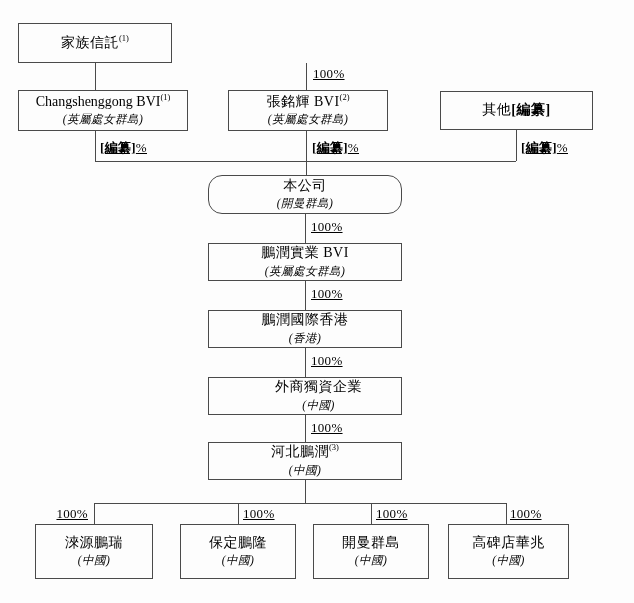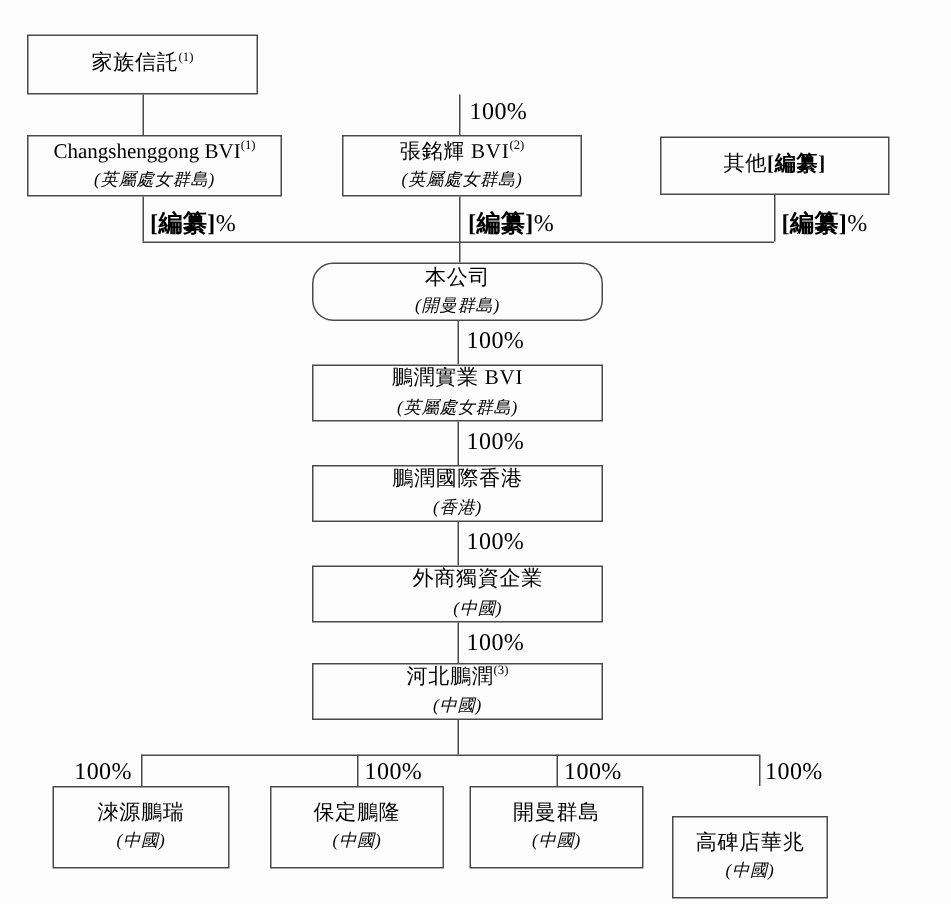--- a/index.html
+++ b/index.html
@@ -19,21 +19,21 @@
     align-items:center;justify-content:center;
     text-align:center;
     box-sizing:border-box;
   }
   .title{font-size:14px;line-height:1.2;letter-spacing:0.5px;white-space:nowrap;}
   .title sup{font-size:8.5px;letter-spacing:0;vertical-align:super;line-height:0;}
   .subtitle{font-size:11.5px;font-style:italic;letter-spacing:0.5px;margin-top:2px;white-space:nowrap;text-align:right;}
   .vline,.hline{position:absolute;background:#4a4a4a;}
   .vline{width:1px;}
   .hline{height:1px;}
-  .pct{position:absolute;font-size:16px;letter-spacing:0.3px;white-space:nowrap;}
+  .pct{position:absolute;font-size:13px;letter-spacing:0.3px;white-space:nowrap;text-decoration:underline;}
   .rb{font-weight:bold;}
 </style>
 </head>
 <body>
 
 <div id="canvas">
 
   <div class="node" style="left:18px;top:23px;width:154px;height:40px;">
     <div class="title"><span>家族信託</span><sup>(1)</sup></div>
   </div>
@@ -123,18 +123,18 @@
   <div class="node" style="left:180px;top:524px;width:116px;height:55px;">
     <div class="title"><span>保定鵬隆</span></div>
     <div class="subtitle">(中國)</div>
   </div>
 
   <div class="node" style="left:313px;top:524px;width:116px;height:55px;">
     <div class="title"><span>開曼群島</span></div>
     <div class="subtitle">(中國)</div>
   </div>
 
-  <div class="node" style="left:448px;top:524px;width:104px;height:55px;margin-top:20px;">
+  <div class="node" style="left:448px;top:524px;width:121px;height:55px;">
     <div class="title"><span>高碑店華兆</span></div>
     <div class="subtitle">(中國)</div>
   </div>
 
 </div>
 
 </body></html>

